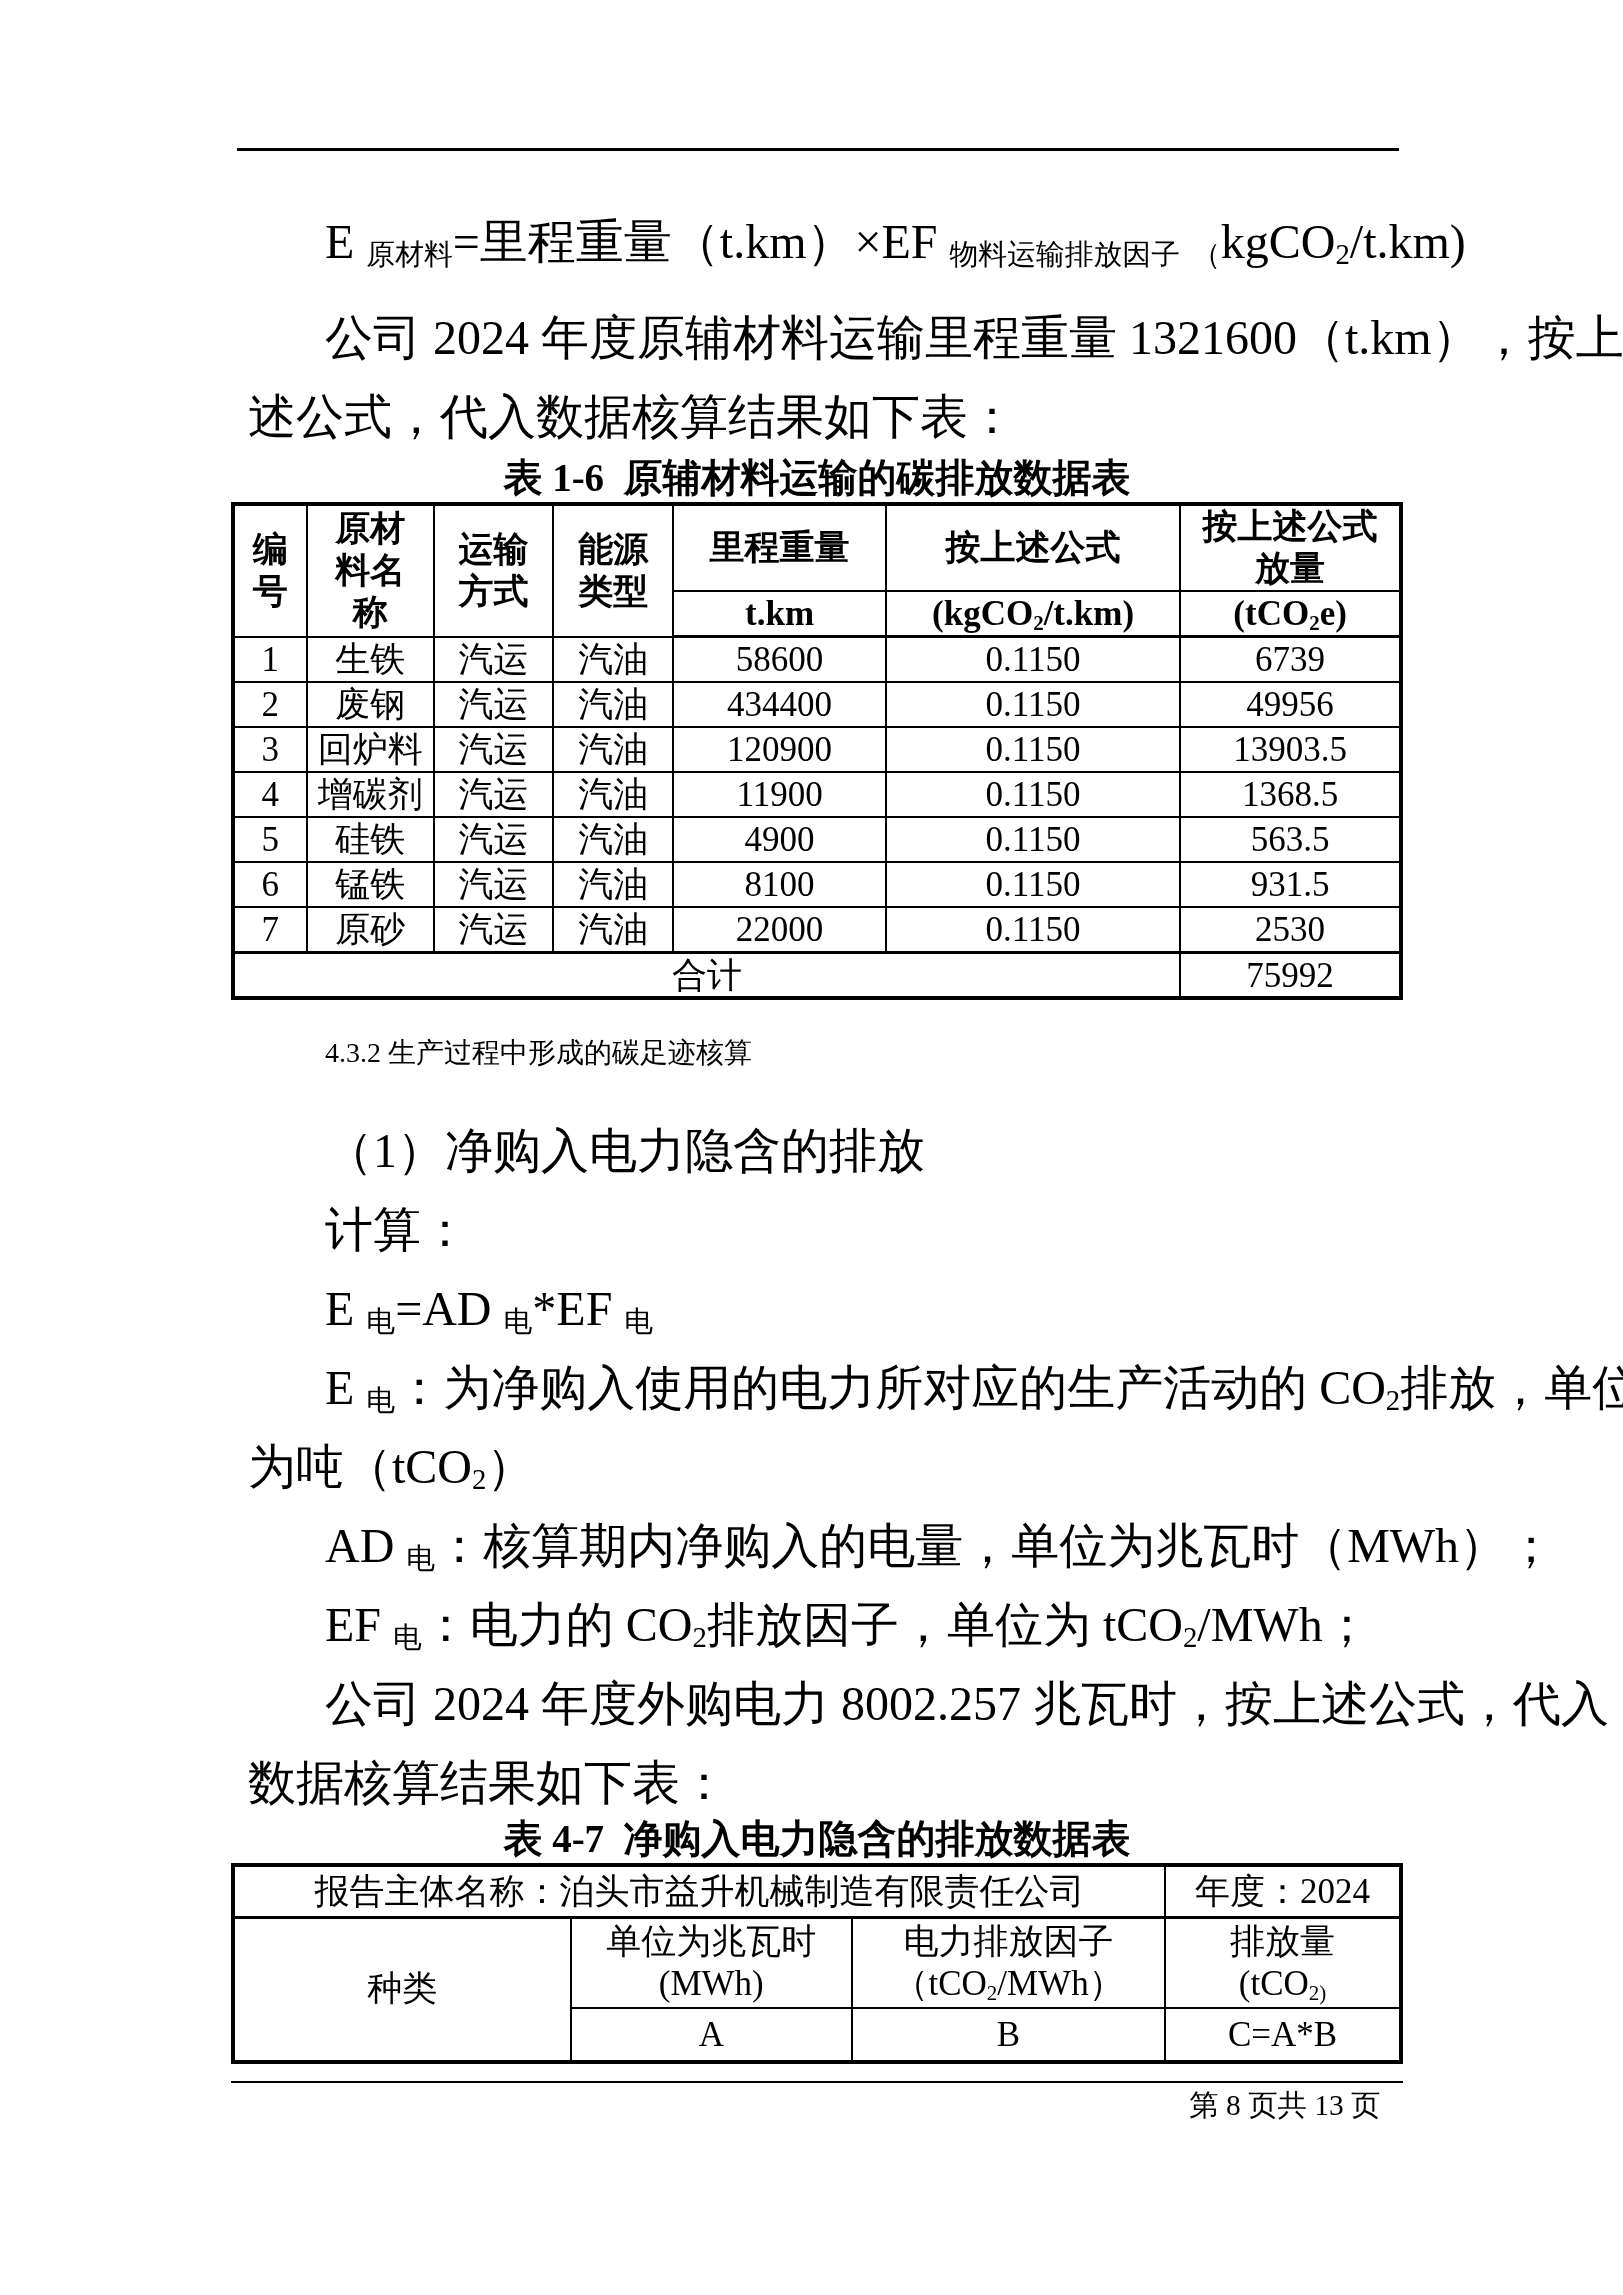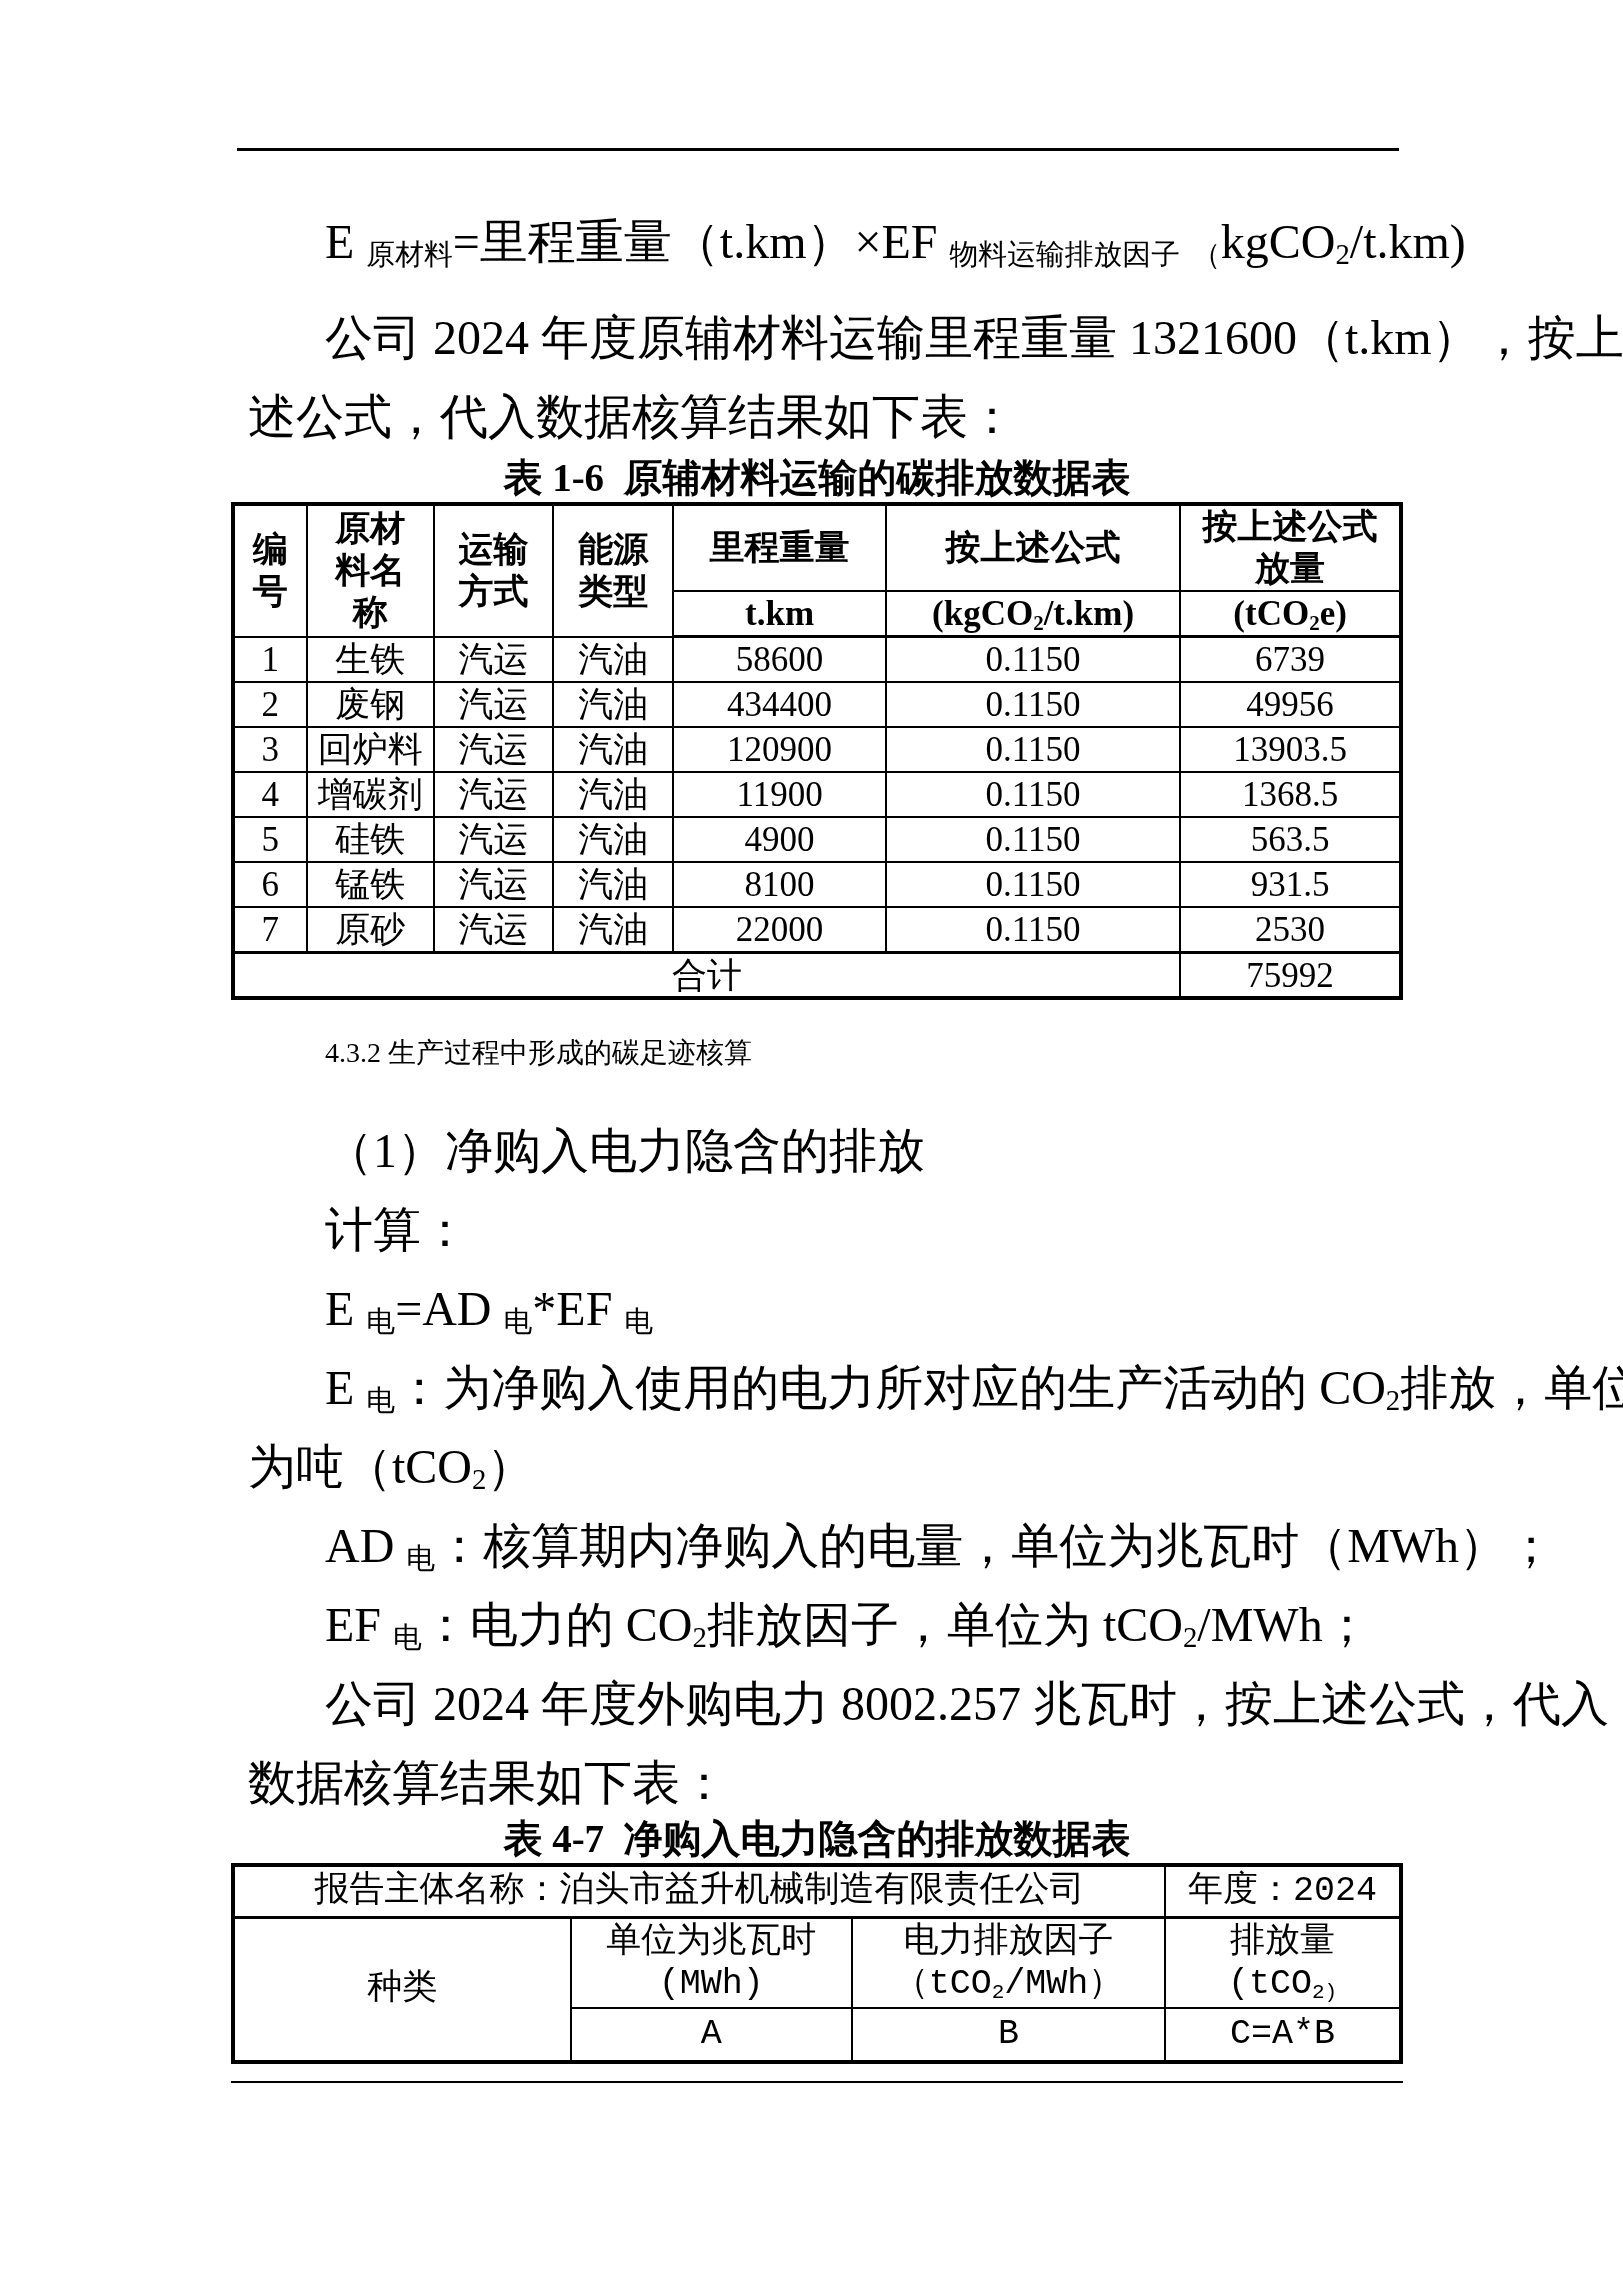--- a/index.html
+++ b/index.html
@@ -22,21 +22,21 @@
   .sec{margin-top:29.4px;}
   table{width:100%;border-collapse:collapse;table-layout:fixed;
         font-size:35px;text-align:center;}
   table td{border:2.5px solid #000;vertical-align:middle;padding:0 2.9px;
            overflow:hidden;}
   .t46{margin-top:-2.9px;border:4.4px solid #000;}
   .t46 .hrow td{height:83px;line-height:42px;font-weight:bold;}
   .t46 .urow td{height:43px;line-height:42px;font-weight:bold;border-bottom:3.4px solid #000;margin-left:33px;}
   .t46 .brow td{height:43px;line-height:41px;}
   .t46 .trow td{height:42px;line-height:41px;border-top:3.4px solid #000;}
-  .t47{margin-top:-3.9px;border:4.4px solid #000;font-family:Liberation Mono, monospace;}
+  .t47{margin-top:-3.9px;border:4.4px solid #000;}
   .t47 .r1 td{height:49px;line-height:47px;border-bottom:3.9px solid #000;}
   .t47 .r2 td{height:88px;line-height:42px;}
   .t47 .r3 td{height:51px;line-height:47px;}
   .formula{white-space:pre;}
   .footrule{margin-top:17.7px;border-top:2.9px solid #000;}
   .footer{font-size:29.4px;line-height:39px;text-align:right;margin-top:2.9px;padding-right:22.6px;}
   .line{white-space:pre;}
 </style>
 </head>
 <body>
@@ -233,16 +233,17 @@
       </tr>
       <tr class="r3">
         <td>A</td>
         <td>B</td>
         <td>C=A*B</td>
       </tr>
     </tbody>
       </table>
 
     <div class="footrule"></div>
+    <div class="footer">第 8 页共 13 页</div>
 
   </div>
 </div>
 
 
 </body></html>

